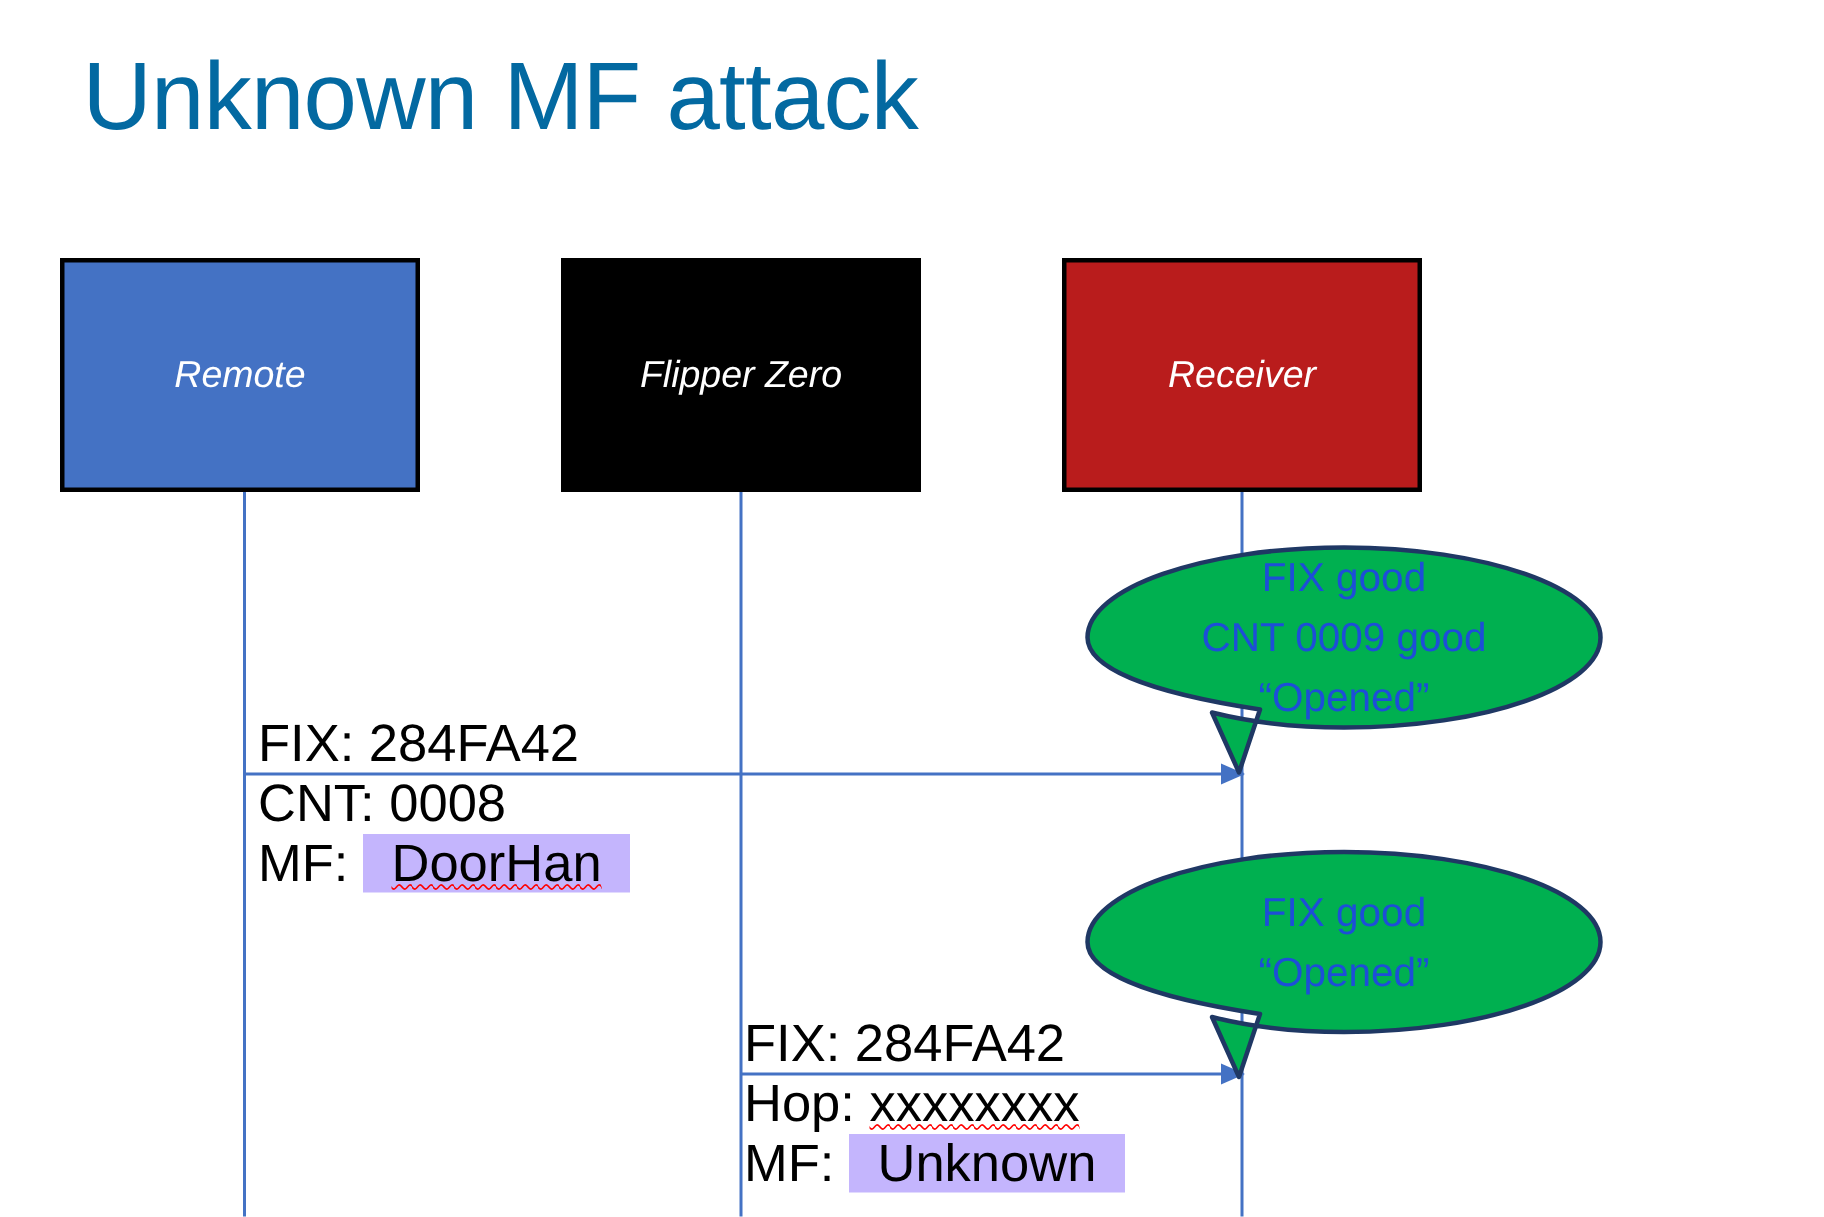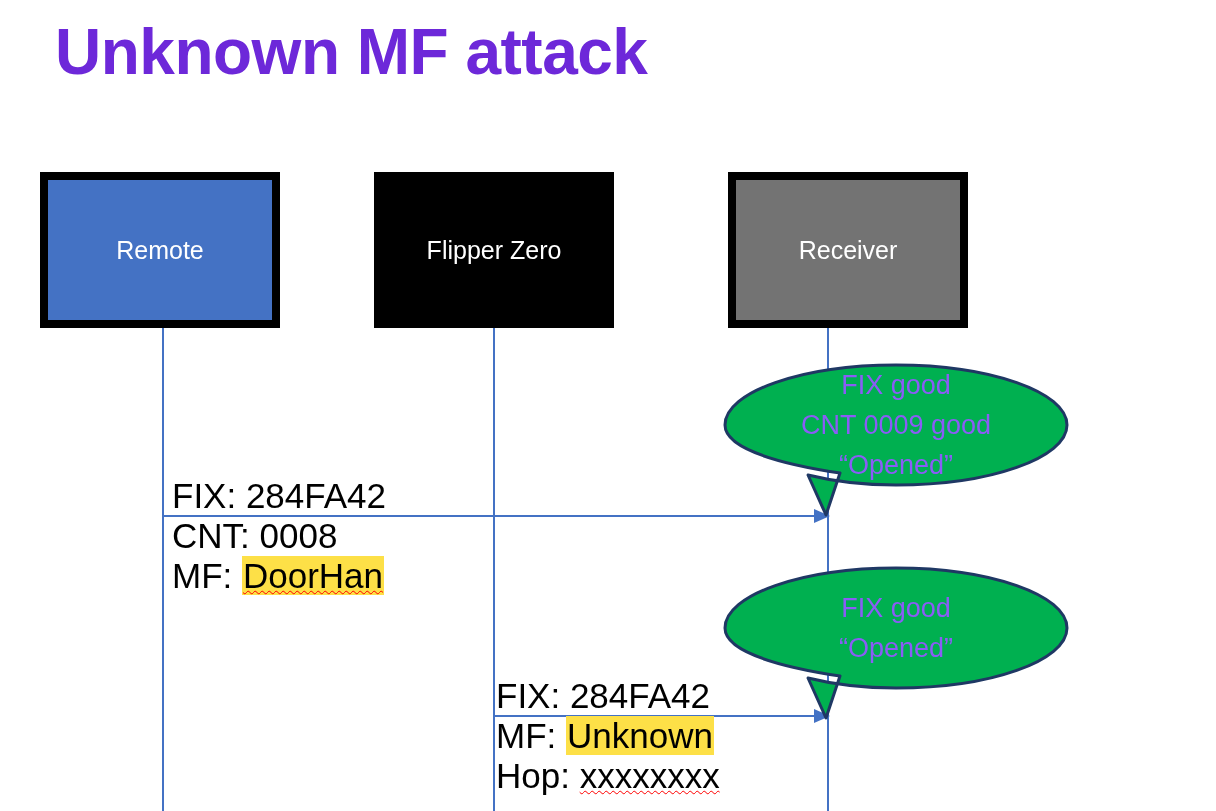--- a/index.html
+++ b/index.html
@@ -18,25 +18,25 @@
     position: relative;
     width: 1216px;
     height: 811px;
     background: #ffffff;
   }
 
   
   #slide-title {
     position: absolute;
     left: 55px;
-    top: 12px;
+    top: 24px;
     font-size: 64px;
     line-height: 80px;
-    color: #6d28d9;
-    font-weight: 700;
+    color: #0369a1;
+    font-weight: 400;
     letter-spacing: -0.5px;
     white-space: nowrap;
   }
 
   
   .lifeline {
     position: absolute;
     width: 2px;
     background: #4472C4;
     top: 328px;
@@ -45,33 +45,34 @@
   .lifeline.remote  { left: 162px; }
   .lifeline.flipper { left: 493px; }
   .lifeline.receiver{ left: 827px; }
 
   
   .actor-box {
     position: absolute;
     top: 172px;
     width: 240px;
     height: 156px;
-    border: 8px solid #000000;
+    border: 3px solid #000000;
     box-sizing: border-box;
     display: flex;
     align-items: center;
     justify-content: center;
     color: #ffffff;
     font-size: 25px;
     line-height: 30px;
     font-weight: 400;
+    font-style: italic;
   }
   .actor-box.remote   { left: 40px;  background: #4472C4; }
   .actor-box.flipper  { left: 374px; background: #000000; }
-  .actor-box.receiver { left: 728px; background: #737373; }
+  .actor-box.receiver { left: 708px; background: #b91c1c; }
 
   
   .msg-arrow {
     position: absolute;
     height: 2px;
     background: #4472C4;
   }
   .msg-arrow .head {
     position: absolute;
     right: -1px;
@@ -88,22 +89,22 @@
   
   .msg-label {
     position: absolute;
     font-size: 35px;
     line-height: 40px;
     color: #000000;
     white-space: nowrap;
   }
   .msg-label .line { display: block; height: 40px; }
   .hl {
-    background: #fde047;
-    padding: 0 1px;
+    background: #c4b5fd;
+    padding: 0 19px;
   }
   .sp {
     
     text-decoration: underline;
     text-decoration-style: wavy;
     text-decoration-color: #FF0000;
     text-decoration-thickness: 1px;
     text-underline-offset: 2px;
   }
   #msg1-label { left: 172px; top: 476px; }
@@ -124,21 +125,21 @@
   .callout .callout-text {
     position: absolute;
     left: 0;
     top: 0;
     width: 348px;
     height: 124px;
     display: flex;
     flex-direction: column;
     align-items: center;
     justify-content: center;
-    color: #8b5cf6;
+    color: #1d4ed8;
     font-size: 27px;
     line-height: 40px;
     pointer-events: none;
   }
   .callout .callout-text .line { display: block; white-space: nowrap; }
   #callout-1 { left: 722px; top: 363px; }
   #callout-2 { left: 722px; top: 566px; }
 </style>
 </head>
 <body>
@@ -170,22 +171,22 @@
     <span class="line"><span>CNT: </span><span>0008</span></span>
     <span class="line"><span>MF: </span><span class="hl sp">DoorHan</span></span>
   </div>
 
   <div class="msg-arrow msg2">
     <span class="head"></span>
   </div>
 
   <div class="msg-label" id="msg2-label">
     <span class="line"><span>FIX: </span><span>284FA42</span></span>
+    <span class="line"><span>Hop: </span><span class="sp">xxxxxxxx</span></span>
     <span class="line"><span>MF: </span><span class="hl">Unknown</span></span>
-    <span class="line"><span>Hop: </span><span class="sp">xxxxxxxx</span></span>
   </div>
 
   <div class="callout" id="callout-1">
     <svg width="348" height="162" viewBox="0 0 348 162">
       <path d="M174 2
                C 268 2 345 29 345 62
                C 345 95 268 122 174 122
                C 140 122 110 118 86 112
                L 104 152
                L 118 110

